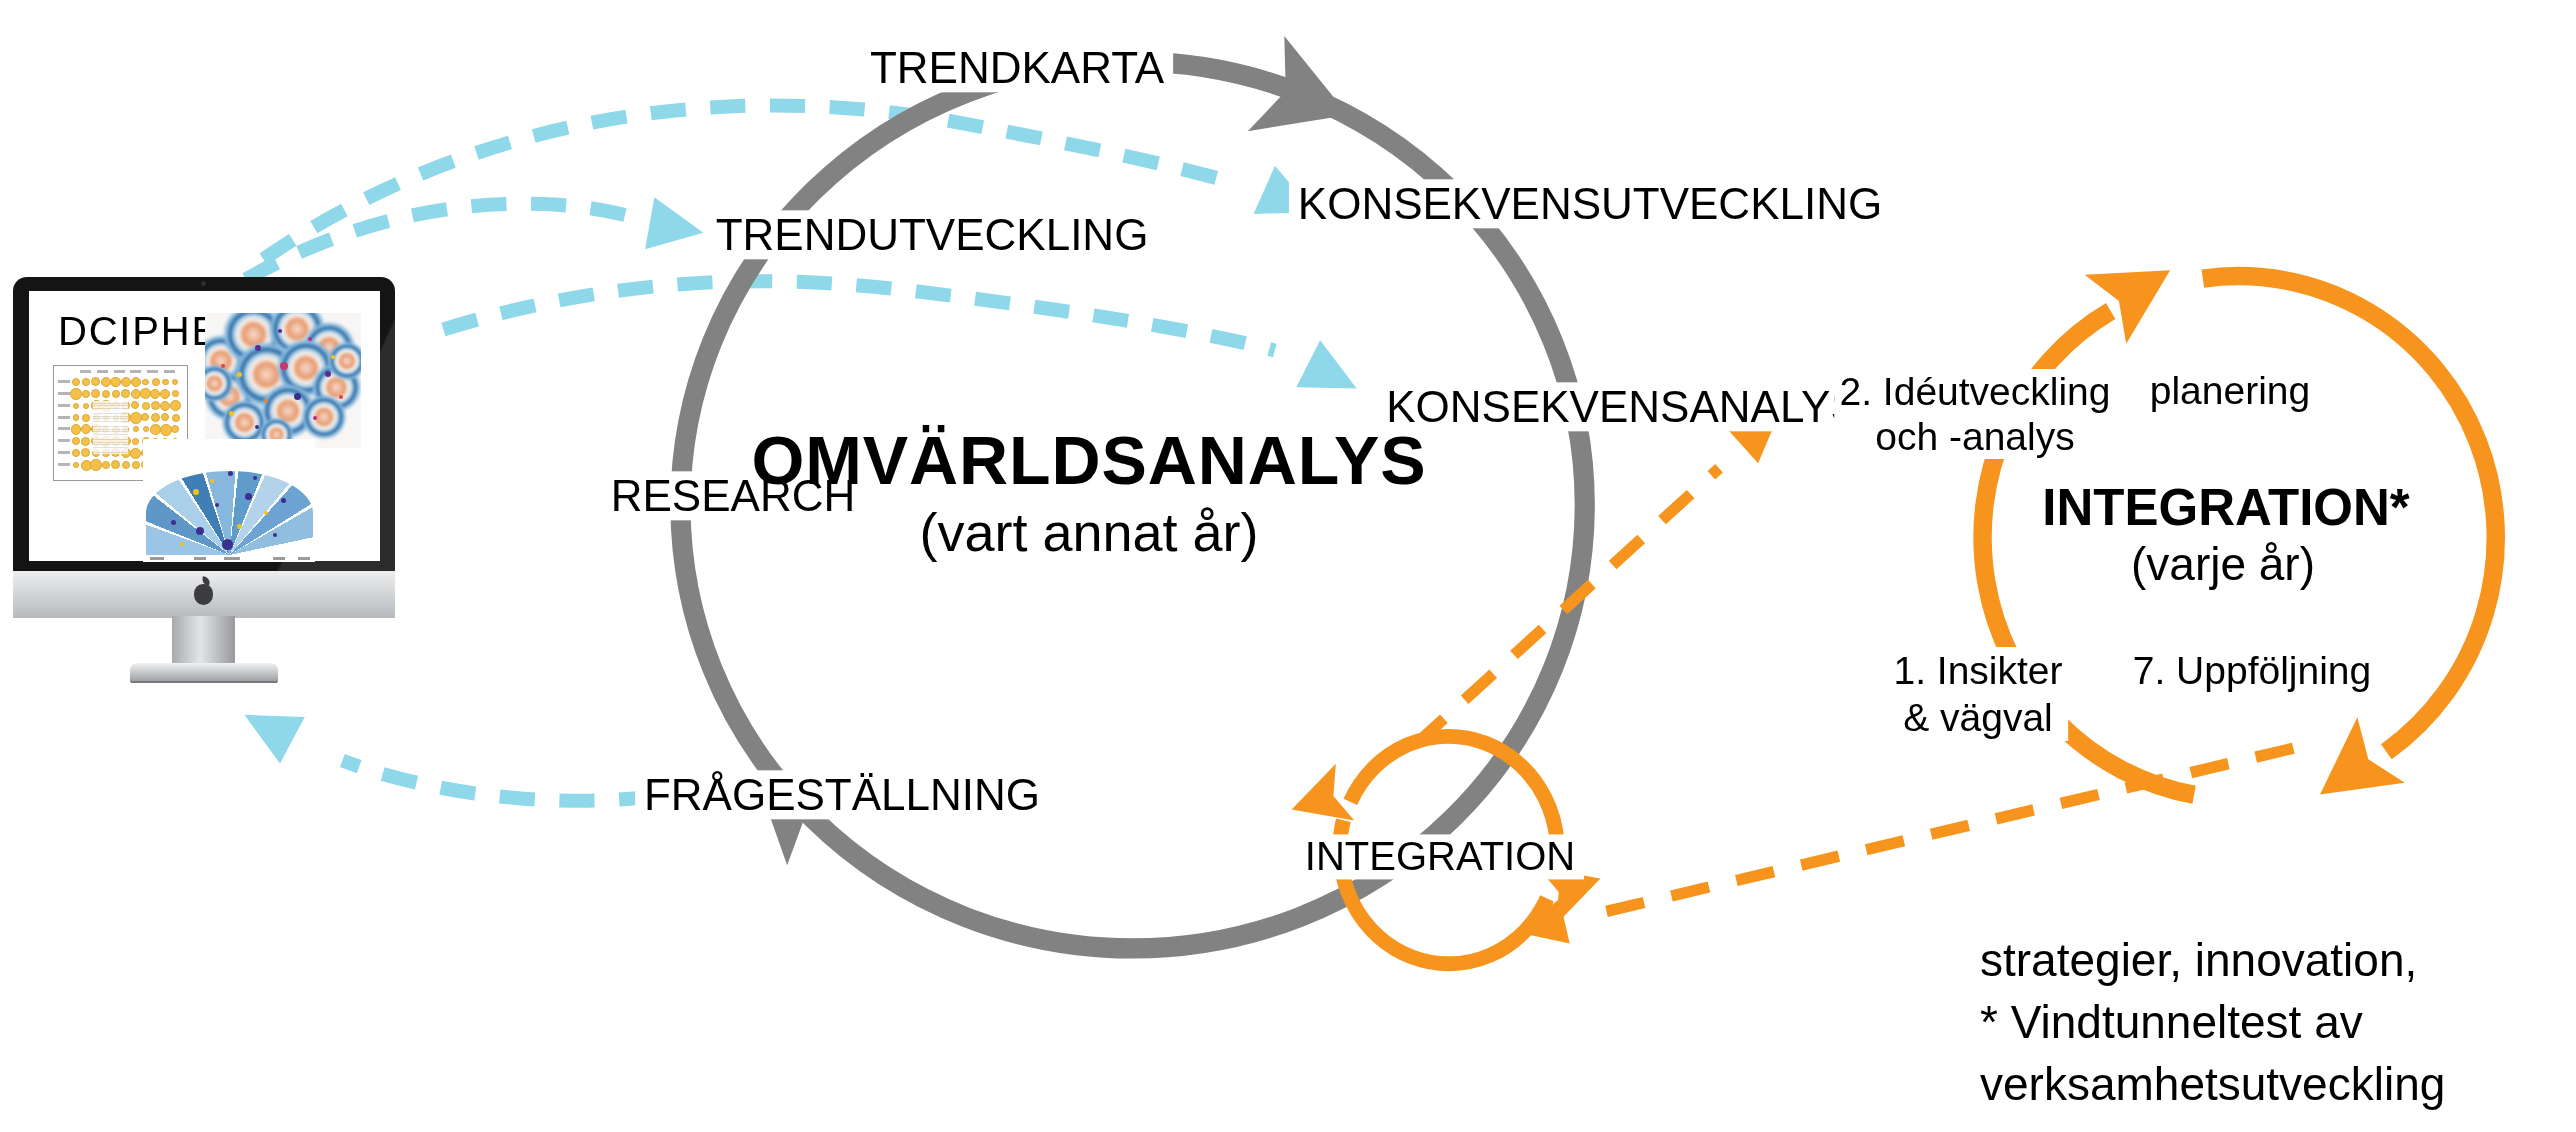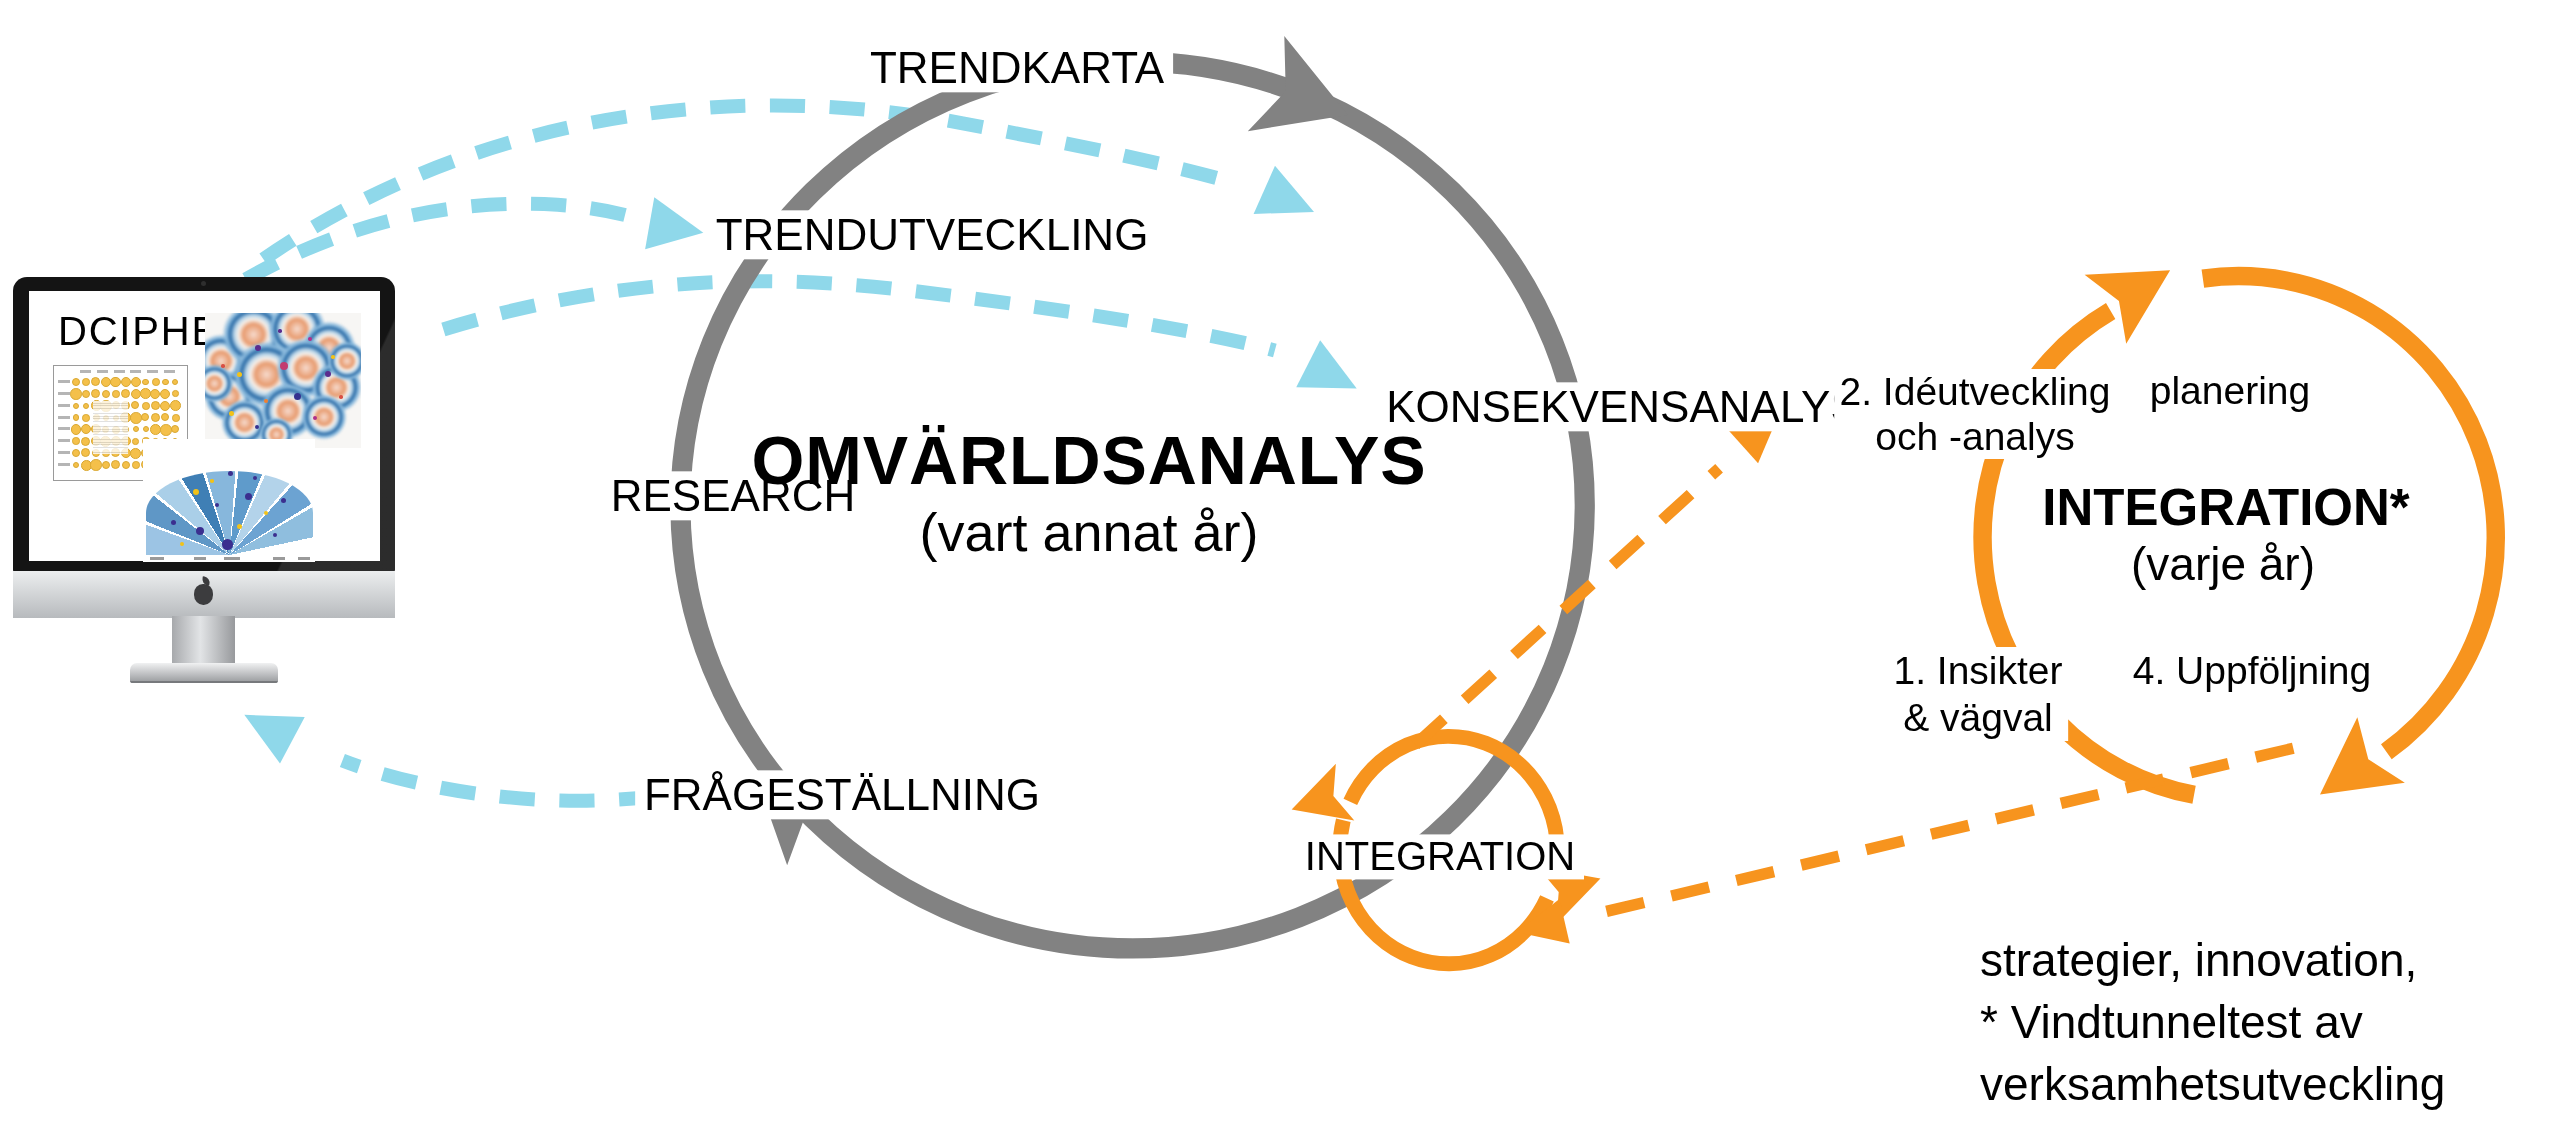--- a/index.html
+++ b/index.html
@@ -103,36 +103,37 @@
       <path d="M 1612,848 L 1958,533"></path>
       <path d="M 2612,852 L 1812,1042"></path>
     </g>
     <g fill="#F7941E">
       <polygon points="0,-26 56,0 0,26" transform="translate(1985,508) rotate(-42)"></polygon>
       <polygon points="0,-26 56,0 0,26" transform="translate(1782,1049) rotate(167)"></polygon>
     </g>
   </svg>
 
   <div class="lbl" style="left:1017px;top:68px;">TRENDKARTA</div>
+  <div class="lbl" style="left:1590px;top:204px;">KONSEKVENSUTVECKLING</div>
   <div class="lbl" style="left:932px;top:235px;">TRENDUTVECKLING</div>
   <div class="lbl" style="left:1623px;top:407px;">KONSEKVENSANALYS</div>
   <div class="lbl" style="left:733px;top:496px;">RESEARCH</div>
   <div class="lbl" style="left:842px;top:795px;">FRÅGESTÄLLNING</div>
   <div class="lbl mini-int" style="left:1440px;top:857px;">INTEGRATION</div>
 
   <div class="lbl nobg title" style="left:1089px;top:460px;">OMVÄRLDSANALYS</div>
   <div class="lbl nobg subtitle" style="left:1089px;top:532px;">(vart annat år)</div>
 
   <div class="lbl nobg inner-title" style="left:2226px;top:507px;">INTEGRATION*</div>
   <div class="lbl nobg inner-sub" style="left:2223px;top:565px;">(varje år)</div>
 
   <div class="lbl inner-step" style="left:1975px;top:414px;"><span>2. Idéutveckling</span><br><span>och -analys</span></div>
   <div class="lbl inner-step" style="left:2230px;top:368px;"><br><span>planering</span></div>
   <div class="lbl inner-step" style="left:1978px;top:694px;line-height:47px;"><span>1. Insikter</span><br><span>&amp; vägval</span></div>
-  <div class="lbl inner-step" style="left:2252px;top:670px;">4. Uppföljning</div>
+  <div class="lbl inner-step" style="left:2252px;top:670px;">7. Uppföljning</div>
 
   <div class="footnote">
     <div>strategier, innovation,</div>
     <div>* Vindtunneltest av</div>
     <div>verksamhetsutveckling</div>
   </div>
 
   <div class="mon-frame"></div>
   <div class="mon-screen"></div>
   <div class="mon-cam"></div>

